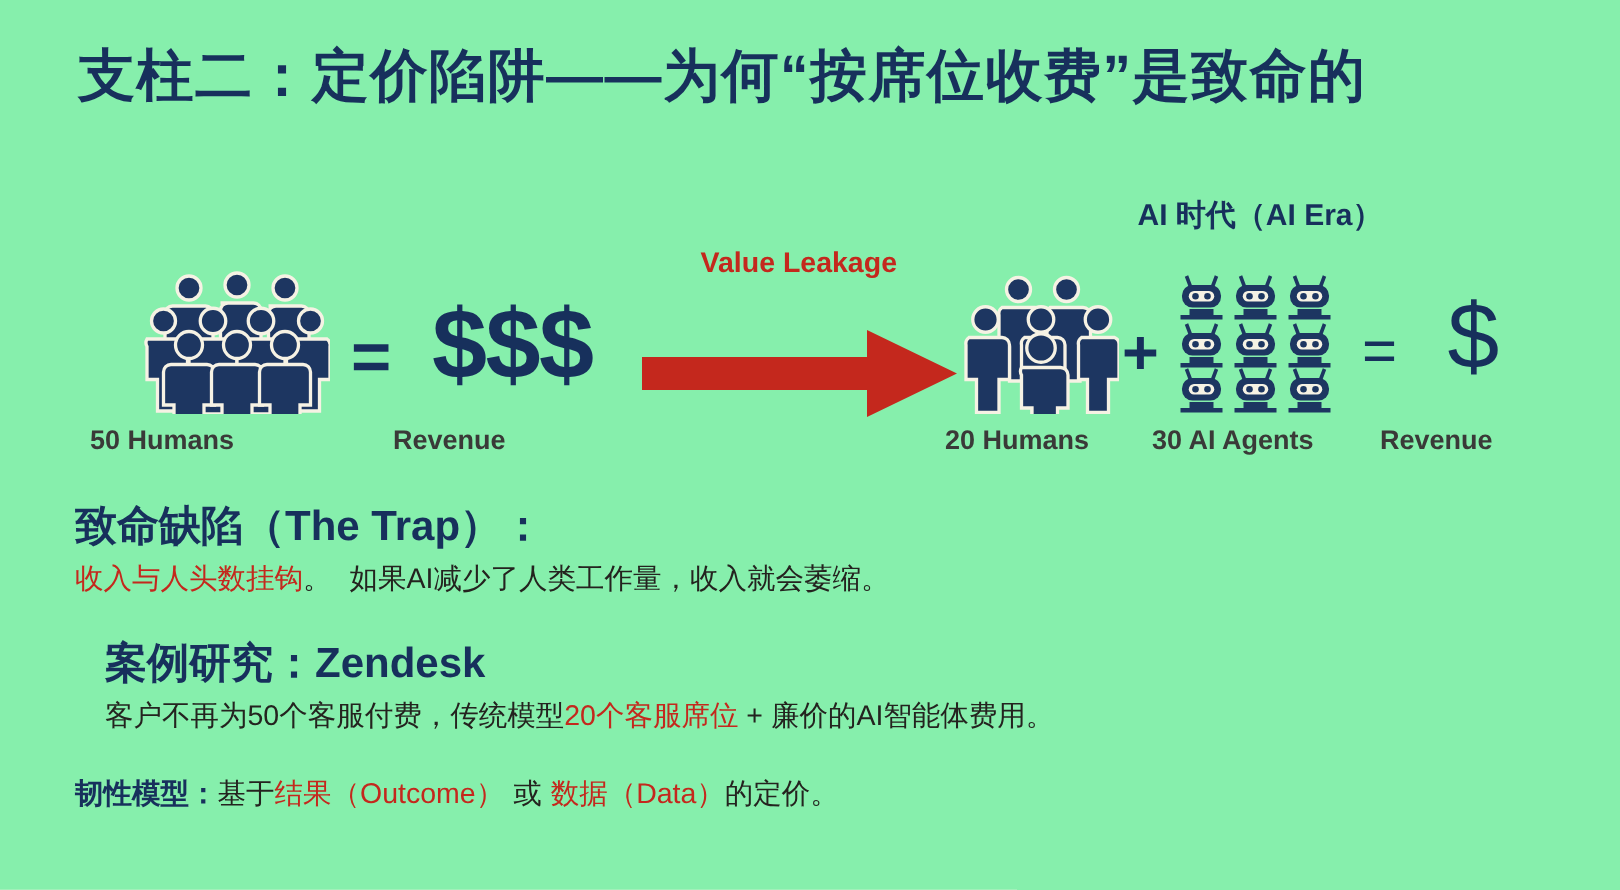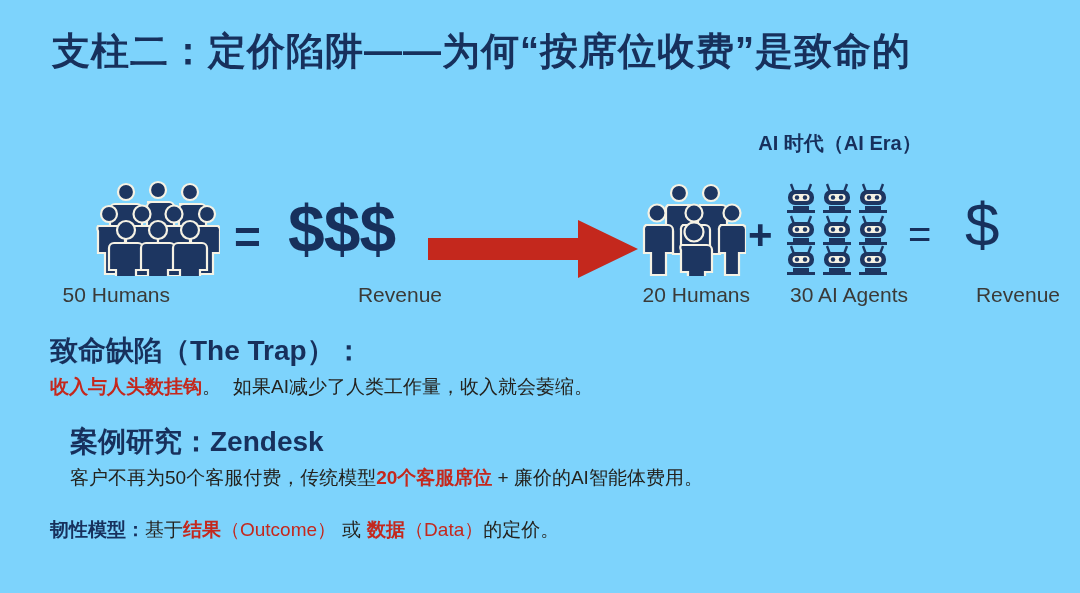--- a/index.html
+++ b/index.html
@@ -3,42 +3,42 @@
 <meta charset="utf-8">
 <style>
   html,body{margin:0;padding:0;}
   body{
     width:1080px;height:593px;
     background:#f6f2e4;
     font-family:"Liberation Sans","DejaVu Sans",sans-serif;
     overflow:hidden;
     position:relative;
   }
-  .slide{position:relative;width:1080px;height:593px;background:#7dd3fc;}
+  .slide{position:relative;width:1080px;height:593px;background:#86efac;}
 
   
   .title{
     position:absolute;left:52px;top:28px;width:990px;
     font-size:38px;font-weight:bold;color:#17305c;
     letter-spacing:1px;line-height:1.25;white-space:nowrap;
   }
 
   
   .diagram{position:absolute;left:0;top:118px;width:1080px;height:195px;}
 
   .panel-head{
     position:absolute;font-size:20px;font-weight:bold;color:#17305c;
     text-align:center;white-space:nowrap;
   }
   #head-left{left:90px;top:12px;width:340px;}
   #head-right{left:630px;top:12px;width:420px;}
 
   .cap{
-    position:absolute;font-size:21px;color:#3a3a38;
-    text-align:right;white-space:nowrap;
+    position:absolute;font-size:18px;color:#3a3a38;
+    text-align:left;white-space:nowrap;font-weight:bold;
   }
   #cap-humans50{left:60px;top:165px;width:110px;}
   #cap-rev-left{left:262px;top:165px;width:180px;}
   #cap-humans20{left:630px;top:165px;width:120px;}
   #cap-agents{left:768px;top:165px;width:140px;}
   #cap-rev-right{left:920px;top:165px;width:140px;}
 
   .op{
     position:absolute;color:#17305c;font-weight:bold;line-height:1;
   }
@@ -68,21 +68,21 @@
   .body{position:absolute;left:50px;top:330px;width:1010px;}
   .blk{margin-bottom:14px;}
   .lead{
     font-size:28px;font-weight:bold;color:#17305c;line-height:1.5;
     white-space:nowrap;
   }
   .line{
     font-size:19px;color:#24231f;line-height:1.55;white-space:nowrap;
   }
   .red{color:#c4281d;}
-  .red-b{color:#c4281d;font-weight:bold;}
+  .red-b{color:#c4281d;font-weight:normal;}
   .dk{color:#24231f;}
   .sp-s{display:inline-block;width:6px;}
   .sp-m{display:inline-block;width:12px;}
   #blk-trap{margin-bottom:20px;}
   #blk-case{margin-bottom:22px;margin-left:20px;}
 </style>
 </head>
 <body>
 
 <div class="slide">
@@ -144,20 +144,21 @@
       </svg>
     </div>
 
     <div class="op" id="op-eq-left">=</div>
     <div class="money" id="money-left">$$$</div>
 
     <div class="cap" id="cap-humans50">50 Humans</div>
     <div class="cap" id="cap-rev-left">Revenue</div>
 
     <div class="leak">
+      <div class="leak-l1">Value Leakage</div>
     </div>
     <svg id="arrow-svg" width="212" height="62" viewBox="0 0 212 62" xmlns="http://www.w3.org/2000/svg">
       <path d="M0 20h150V2l60 29-60 29V42H0z" fill="#c4281d"></path>
     </svg>
 
     <div class="crowd" id="crowd-right">
       <svg width="104" height="94" viewBox="0 0 104 94" xmlns="http://www.w3.org/2000/svg">
         <g fill="#1d3661" stroke="#f6f2e4" stroke-width="2.2">
           <g>
             <circle cx="37" cy="11" r="8"></circle>

